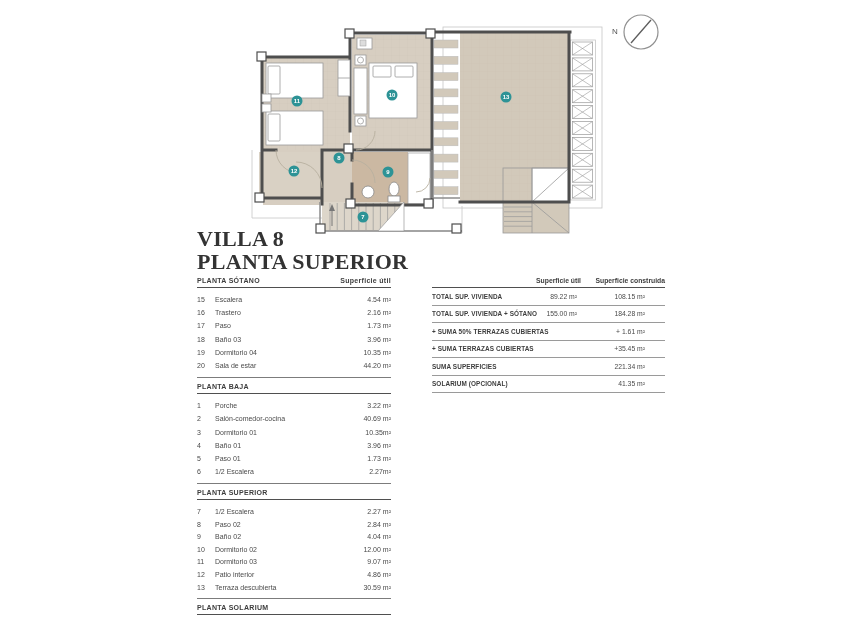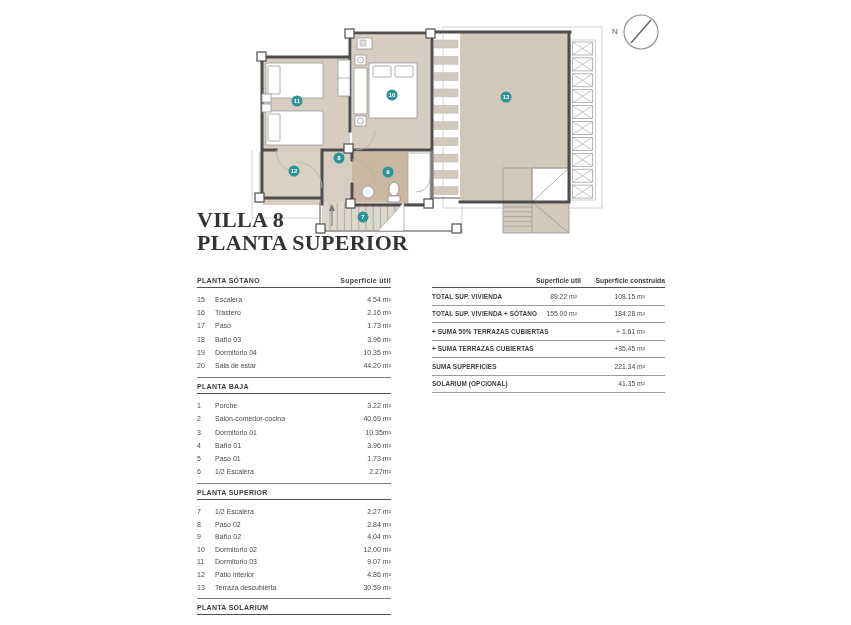--- a/index.html
+++ b/index.html
@@ -1,19 +1,19 @@
 <!DOCTYPE html>
 <html><head>
 <meta charset="utf-8">
 <style>
   html,body{margin:0;padding:0;background:#ffffff;}
   .canvas{position:relative;width:851px;height:625px;background:#fff;overflow:hidden;
           font-family:"Liberation Sans",sans-serif;color:#4a4a4a;}
   .plan-svg{position:absolute;left:0;top:0;}
-  .title{position:absolute;left:197px;top:208px;font-family:"Liberation Serif",serif;
+  .title{position:absolute;left:197px;top:227px;font-family:"Liberation Serif",serif;
          font-weight:700;font-size:22px;line-height:1.06;color:#333;letter-spacing:.3px;}
   
   .areas{position:absolute;left:197px;top:272px;width:194px;}
   .sec{border-top:1px solid #7c7c7c;}
   .sec:first-child{border-top:0;}
   .sec:last-child{border-bottom:1px solid #7c7c7c;}
   .sec-head{display:flex;justify-content:space-between;align-items:flex-end;
             padding:5px 0 3px;border-bottom:1px solid #4f4f4f;}
   .sec-title,.sec-area{font-weight:700;font-size:7px;letter-spacing:.3px;color:#3d3d3d;}
   .sec-rows{padding:5px 0 5px;}

